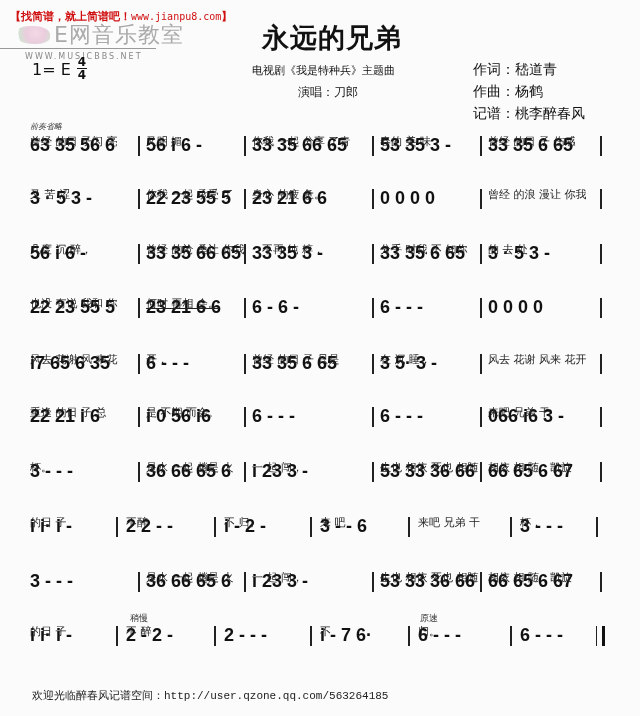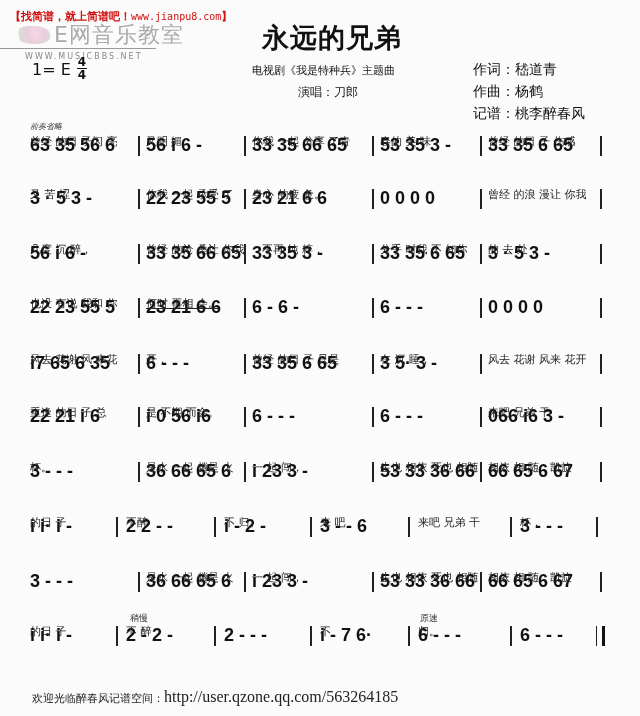--- a/index.html
+++ b/index.html
@@ -22,21 +22,21 @@
   .prelude{left:30px;top:121px;font-family:"DejaVu Serif",serif;font-size:8px;color:#333;font-style:italic;}
   .system{position:absolute;left:30px;width:580px;height:54px;}
   .notes{position:absolute;left:0;top:0;height:22px;white-space:nowrap;font-family:"Liberation Sans",sans-serif;font-weight:bold;font-size:18px;display:flex;align-items:flex-end;}
   .lyrics{position:absolute;left:0;top:24px;white-space:nowrap;font-size:11px;color:#222;}
   .seg{position:absolute;top:0;}
   .lyr{position:absolute;top:0;}
   .bl{position:absolute;top:2px;width:1.5px;height:20px;background:#222;}
   .dbl{position:absolute;top:2px;width:5px;height:20px;border-left:1.5px solid #222;border-right:3px solid #111;}
   .tag{position:absolute;font-family:"DejaVu Serif",serif;font-size:9px;color:#333;}
   .footer{left:32px;top:688px;font-family:"DejaVu Serif",serif;font-size:11px;color:#222;white-space:nowrap;}
-  .footer .u{font-family:Liberation Serif, serif;font-size:16px;}
+  .footer .u{font-family:Liberation Mono, monospace;font-size:11px;}
 </style>
 </head>
 <body>
 
 <div class="abs banner">
   <span>【找简谱，就上简谱吧！</span><span class="url">www.jianpu8.com</span><span>】</span>
 </div>
 <div class="abs logo">
   <div class="flower"></div>
   <div class="txt">E网音乐教室</div>

